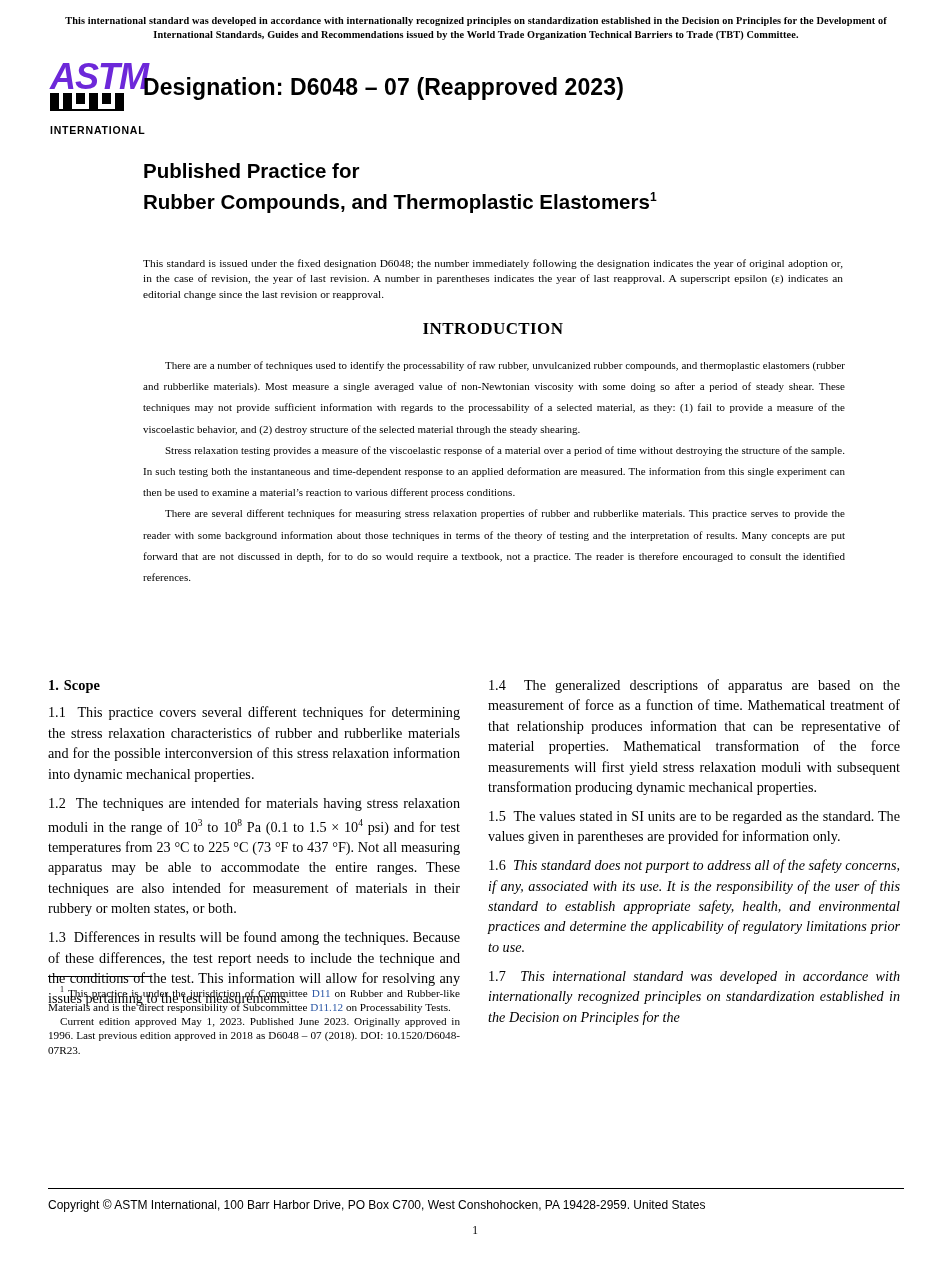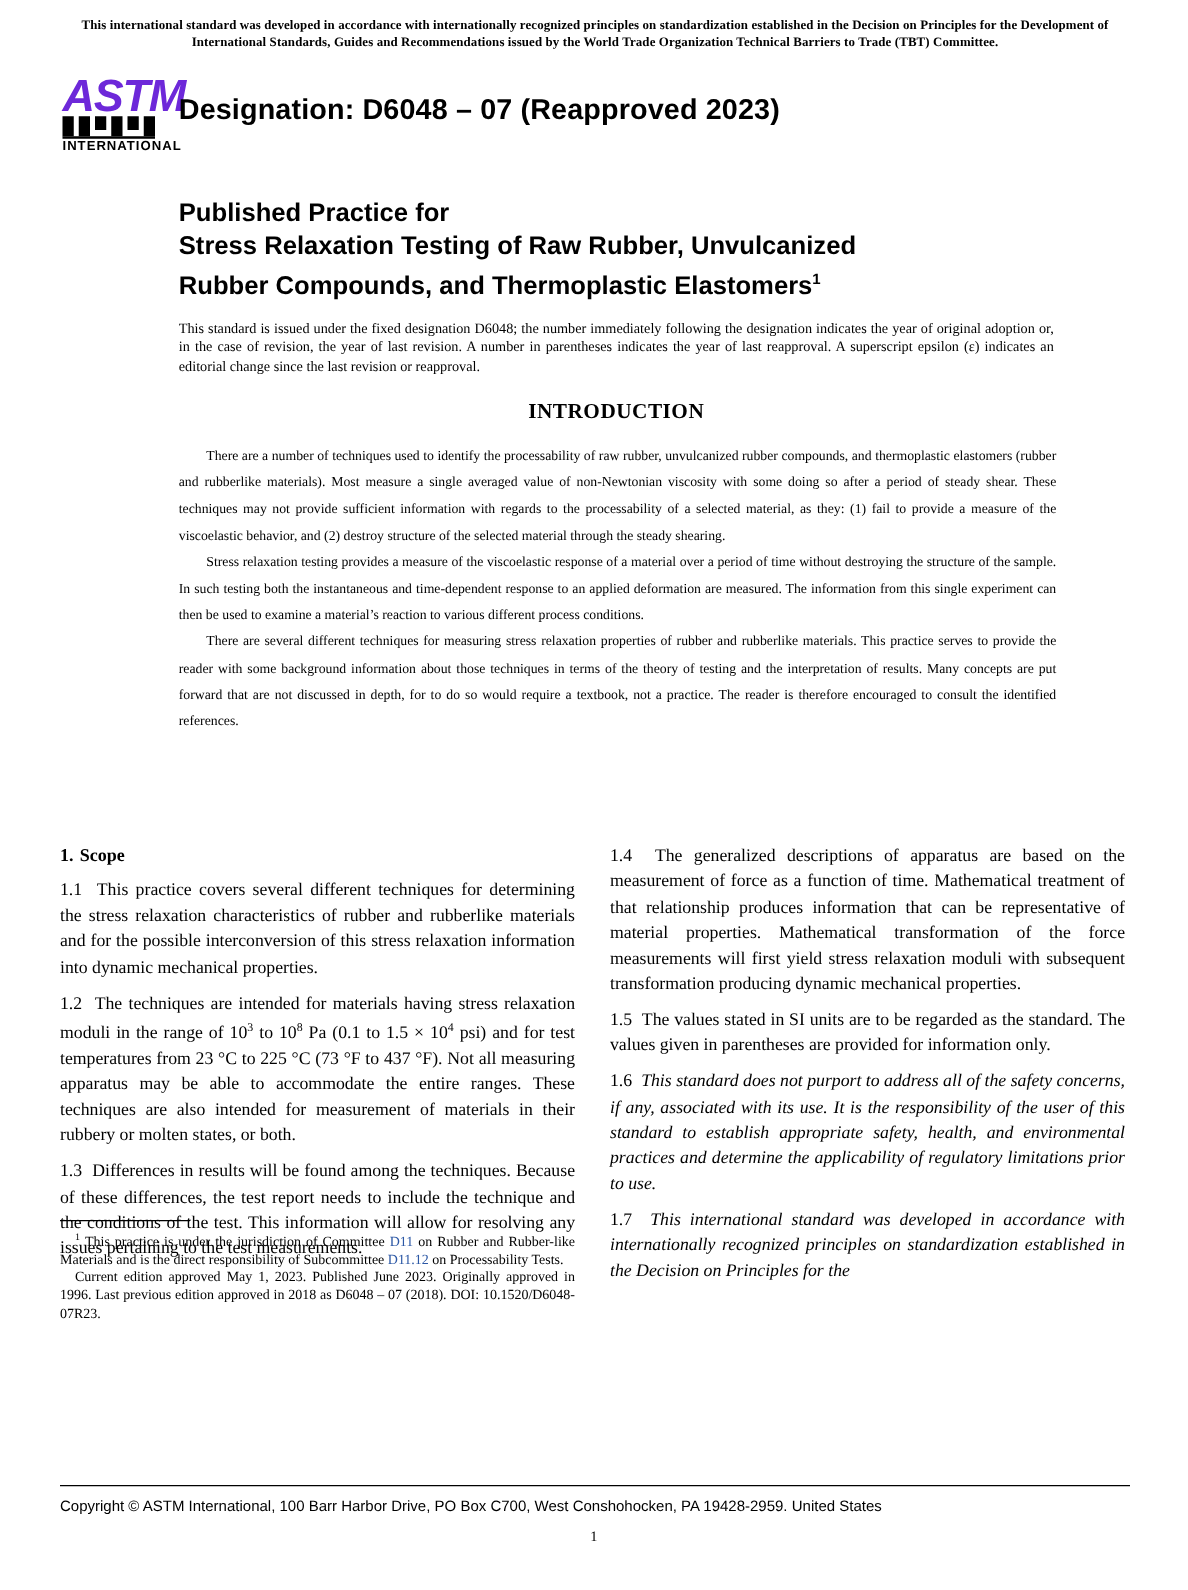--- a/index.html
+++ b/index.html
@@ -68,21 +68,21 @@
   .logo-bars span {
     position: absolute;
     background: #000;
     top: 0;
   }
   .logo-intl {
     font-family: "Liberation Sans", sans-serif;
     font-weight: bold;
     font-size: 10.5px;
     letter-spacing: 0.8px;
-    margin-top: 2px;
+    margin-top: 15px;
   }
 
   
   .designation {
     position: absolute;
     top: 74px;
     left: 143px;
     font-family: "Liberation Sans", sans-serif;
     font-weight: bold;
     font-size: 23px;
@@ -233,21 +233,20 @@
         <span style="left:0px;top:16px;width:74px;height:2px;"></span>
       </div>
       <div class="logo-intl">INTERNATIONAL</div>
     </div>
   </div>
 
   <div class="designation">Designation: D6048 – 07 (Reapproved 2023)</div>
 
   <div class="title-block">
     <div>Published Practice for</div>
-    <div>Stress Relaxation Testing of Raw Rubber, Unvulcanized</div>
     <div><span>Rubber Compounds, and Thermoplastic Elastomers</span><sup>1</sup></div>
   </div>
 
   <div class="issued-note">This standard is issued under the fixed designation D6048; the number immediately following the designation indicates the year of original adoption or, in the case of revision, the year of last revision. A number in parentheses indicates the year of last reapproval. A superscript epsilon (ε) indicates an editorial change since the last revision or reapproval.</div>
 
   <div class="intro-heading">INTRODUCTION</div>
 
   <div class="intro-body">
     <p>There are a number of techniques used to identify the processability of raw rubber, unvulcanized rubber compounds, and thermoplastic elastomers (rubber and rubberlike materials). Most measure a single averaged value of non-Newtonian viscosity with some doing so after a period of steady shear. These techniques may not provide sufficient information with regards to the processability of a selected material, as they: (1) fail to provide a measure of the viscoelastic behavior, and (2) destroy structure of the selected material through the steady shearing.</p>
     <p>Stress relaxation testing provides a measure of the viscoelastic response of a material over a period of time without destroying the structure of the sample. In such testing both the instantaneous and time-dependent response to an applied deformation are measured. The information from this single experiment can then be used to examine a material’s reaction to various different process conditions.</p>

